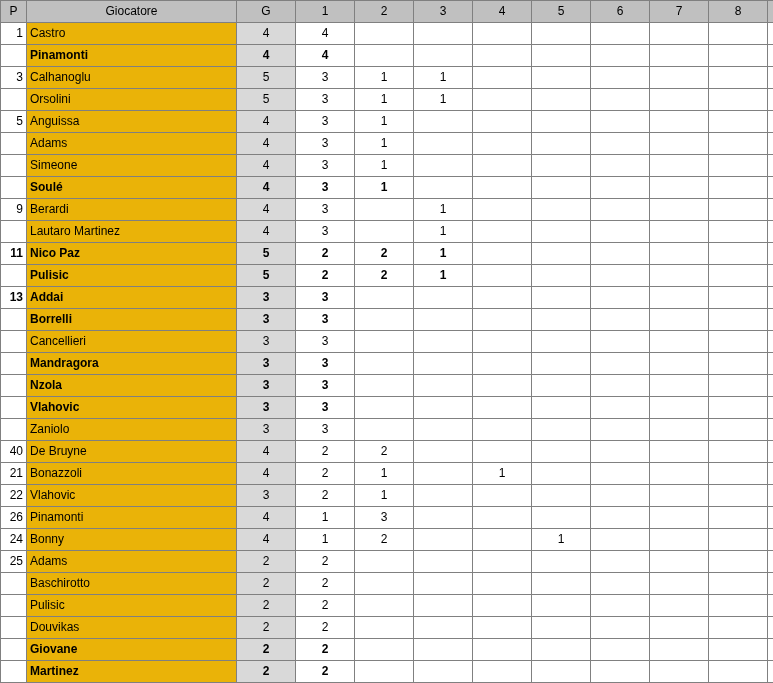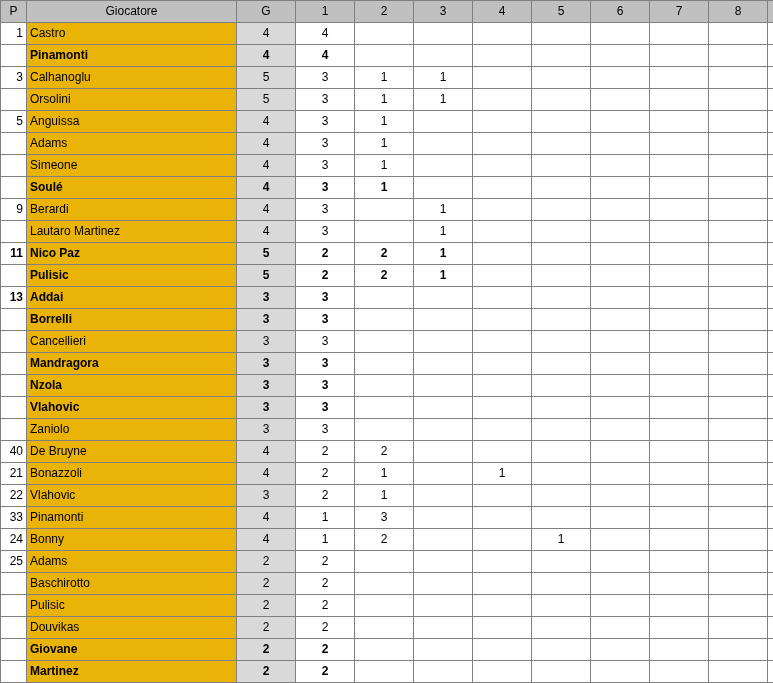--- a/index.html
+++ b/index.html
@@ -411,21 +411,21 @@
           <td class="num">1</td>
           <td class="num"></td>
           <td class="num"></td>
           <td class="num"></td>
           <td class="num"></td>
           <td class="num"></td>
           <td class="num"></td>
           <td class="gp">2,500</td>
         </tr>
         <tr>
-          <td class="pos">33</td>
+          <td class="pos">26</td>
           <td class="name">Pinamonti</td>
           <td class="gcol">4</td>
           <td class="num">1</td>
           <td class="num">3</td>
           <td class="num"></td>
           <td class="num"></td>
           <td class="num"></td>
           <td class="num"></td>
           <td class="num"></td>
           <td class="num"></td>

